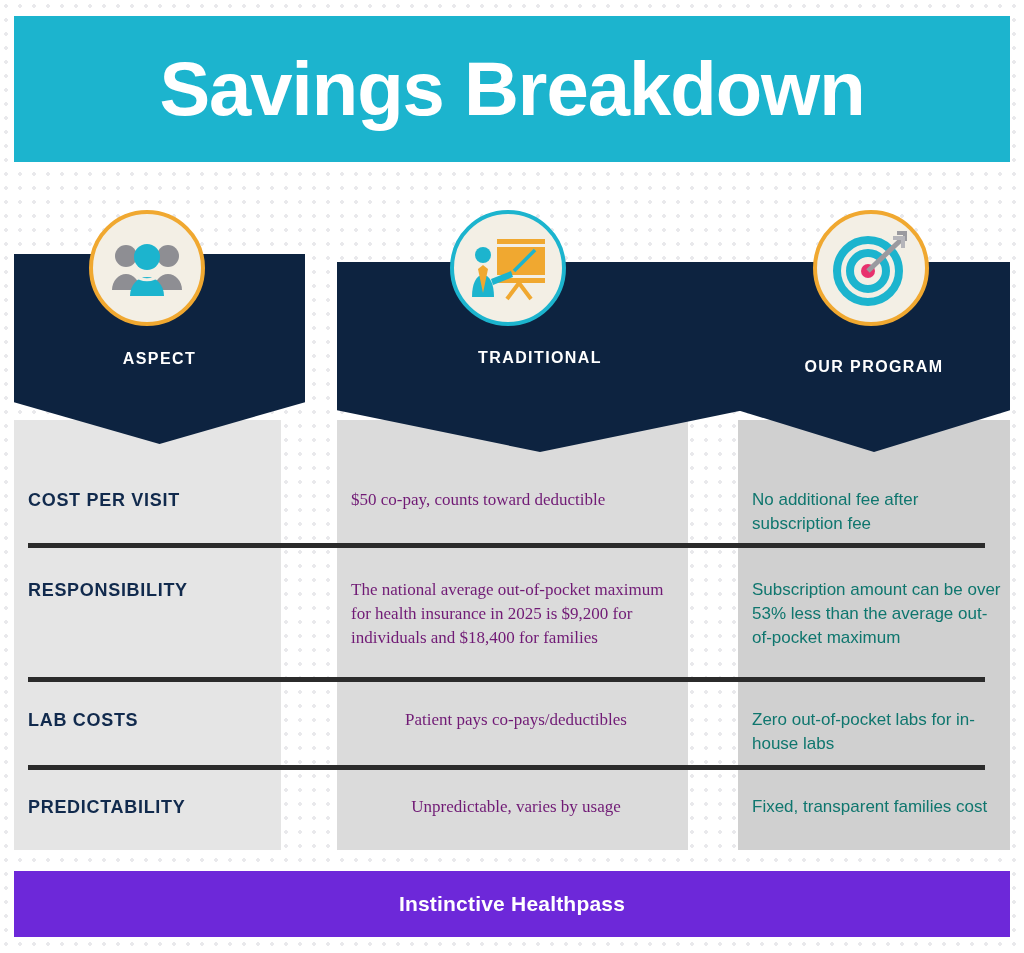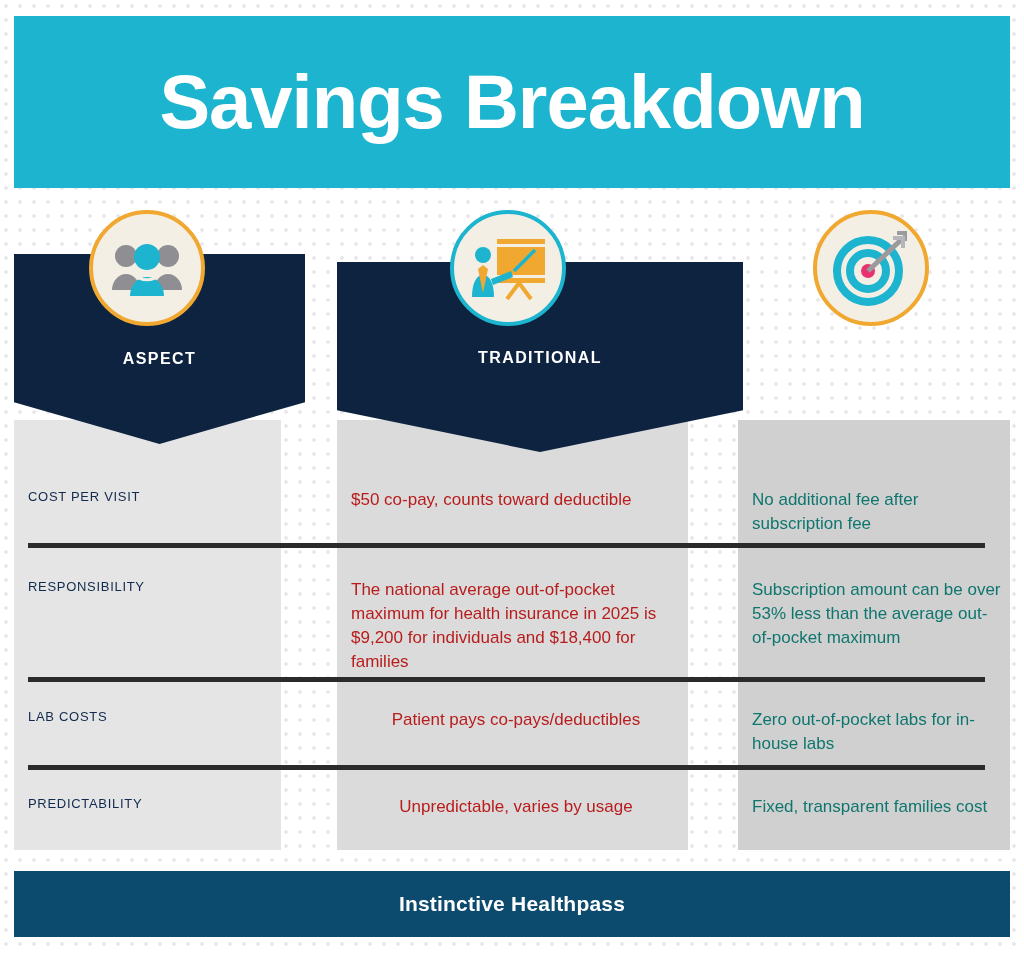--- a/index.html
+++ b/index.html
@@ -15,21 +15,21 @@
     position:absolute;inset:0;
     background-image:radial-gradient(circle at 2px 2px, #e9e9ec 1.9px, transparent 2.1px);
     background-size:14px 14px;
     background-position:4px 4px;
     z-index:0;
   }
   #page{position:absolute;inset:0;z-index:1;}
 
   
   .title-banner{
-    position:absolute;left:14px;top:16px;width:996px;height:172px;
+    position:absolute;left:14px;top:16px;width:996px;height:146px;
     background:#1cb4ce;
     display:flex;align-items:center;justify-content:center;
   }
   .title-banner .title-text{
     color:#ffffff;
     font-size:76px;
     font-weight:bold;
     letter-spacing:-1px;
     line-height:1;
     white-space:nowrap;
@@ -79,40 +79,40 @@
   #icon1{left:89px;top:210px;}
   #icon2{left:450px;top:210px;}
   #icon3{left:813px;top:210px;}
 
   
   .rowgrid{position:absolute;left:0;top:0;width:1024px;z-index:4;}
   .trow{position:absolute;left:0;width:1024px;}
   .cell{position:absolute;box-sizing:border-box;}
   .cell-label{
     left:28px;width:250px;
-    color:#112a4d;font-weight:normal;font-size:13px;
+    color:#112a4d;font-weight:bold;font-size:18px;
     letter-spacing:.7px;line-height:1.4;
   }
   .cell-mid{
     left:351px;width:330px;
-    color:#b91c1c;font-size:17px;line-height:1.42;
+    color:#701a75;font-size:17px;line-height:1.42;font-family:Liberation Serif, serif;
   }
   .cell-right{
     left:752px;width:250px;
     color:#0f766e;font-size:17px;line-height:1.42;
   }
   .center{text-align:center;}
   .divider{
     position:absolute;left:28px;width:957px;height:5px;background:#2b2b2b;
   }
 
   
   .footer-banner{
     position:absolute;left:14px;top:871px;width:996px;height:66px;
-    background:#0c4a6e;display:flex;align-items:center;justify-content:center;
+    background:#6d28d9;display:flex;align-items:center;justify-content:center;
   }
   .footer-banner .footer-text{
     color:#ffffff;font-size:21px;font-weight:bold;letter-spacing:.2px;
   }
 </style>
 </head>
 <body>
 
 <div id="dots"></div>
 
@@ -129,20 +129,23 @@
   <div class="col-head notch col1-head">
     <div class="head-label">ASPECT</div>
   </div>
 
   <div class="col-head notch col2-head">
     <div class="head-label">
       <div>TRADITIONAL</div>
     </div>
   </div>
 
+  <div class="col-head notch col3-head">
+    <div class="head-label">OUR PROGRAM</div>
+  </div>
 
   <div class="icon-badge icon-gold" id="icon1">
     <svg width="74" height="56" viewBox="0 0 74 56" aria-hidden="true">
       <circle cx="16" cy="16" r="11" fill="#8e8e93"></circle>
       <path d="M2 50c0-9 6.5-16 14-16s14 7 14 16z" fill="#8e8e93"></path>
       <circle cx="58" cy="16" r="11" fill="#8e8e93"></circle>
       <path d="M44 50c0-9 6.5-16 14-16s14 7 14 16z" fill="#8e8e93"></path>
       <circle cx="37" cy="17" r="13" fill="#1cb4ce"></circle>
       <path d="M20 56c0-11 7.6-19 17-19s17 8 17 19z" fill="#1cb4ce"></path>
       <path d="M27 36c3 5 17 5 20 0" fill="none" stroke="#f3efe5" stroke-width="3"></path>

